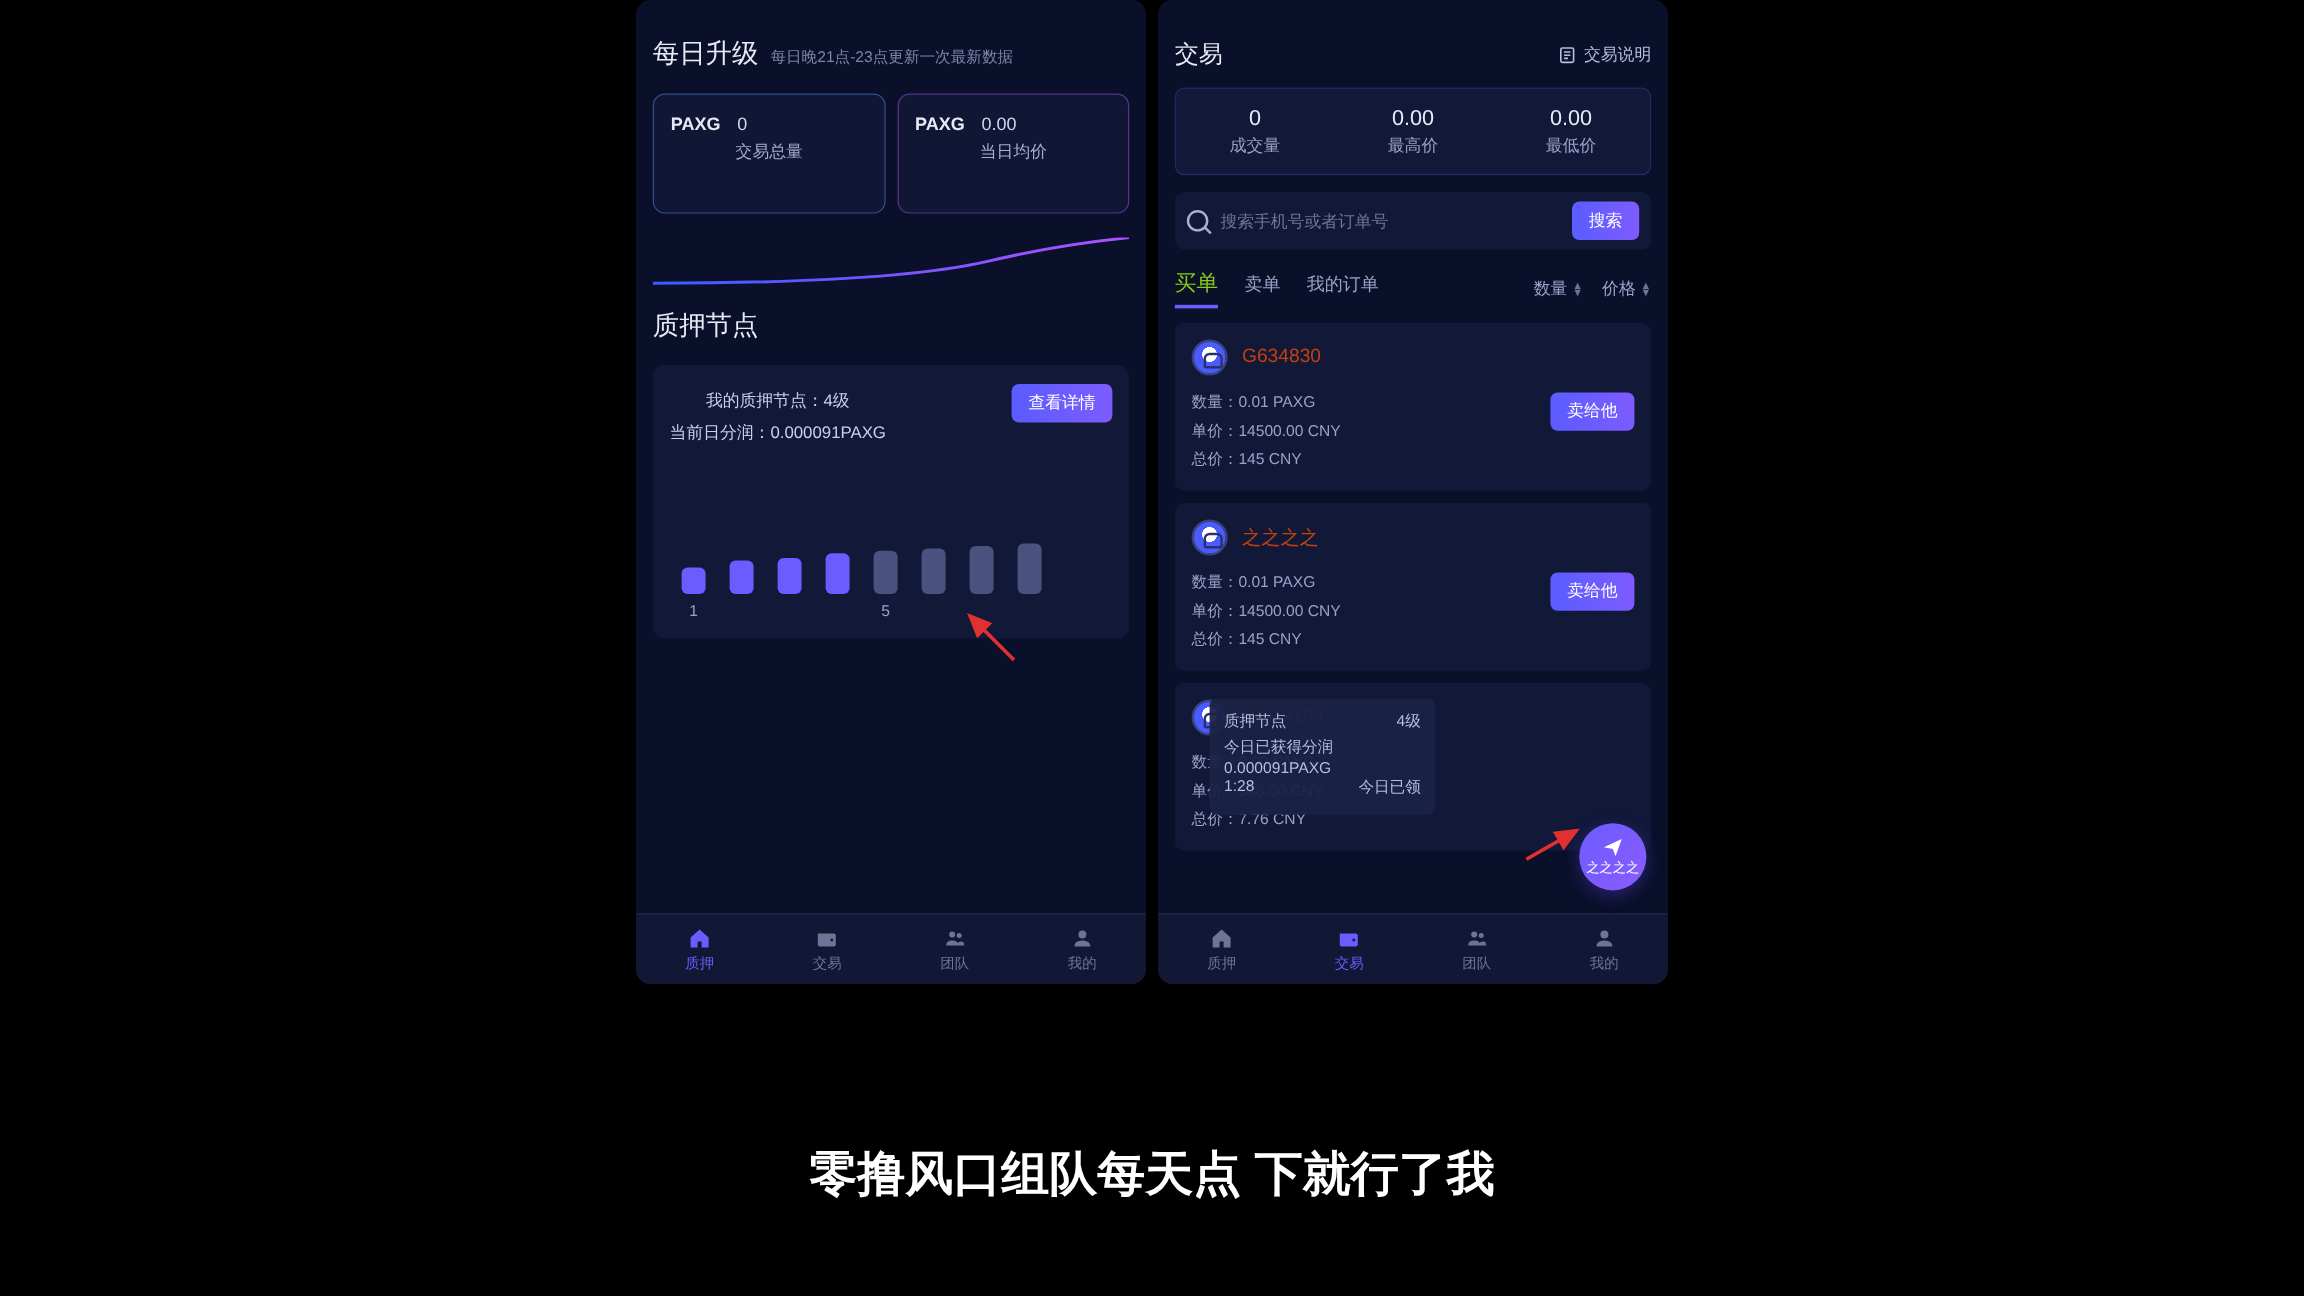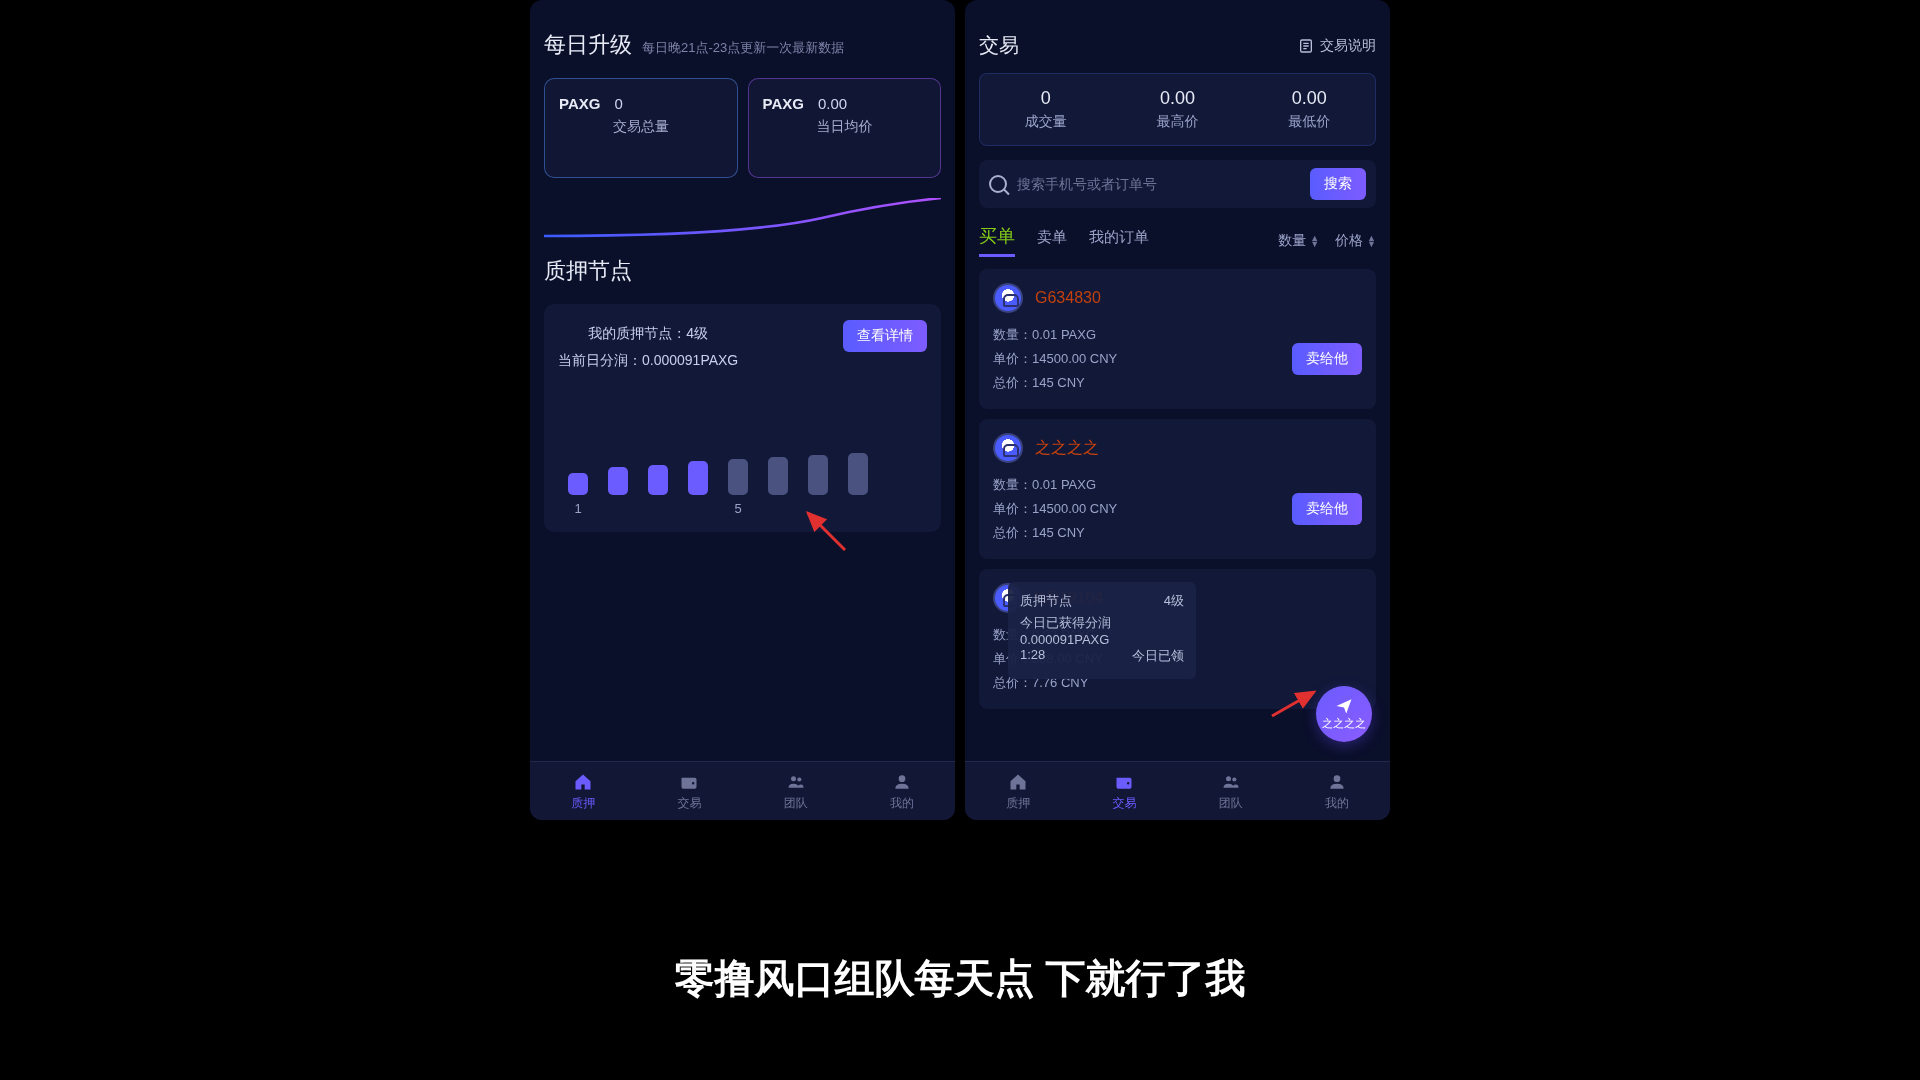--- a/index.html
+++ b/index.html
@@ -161,21 +161,21 @@
   background: radial-gradient(circle at 50% 40%, #fff 0 30%, #4a5cff 31% 100%);
   border: 2px solid #3a4280;
   position:relative;
 }
 .avatar::after {
   content:''; position:absolute; left:8px; top:9px; width:12px; height:9px;
   border:2px solid #2a3070; border-radius:5px 5px 2px 2px;
 }
 .uname { color:#c2410c; font-size:16px; }
 .order-lines { color:#9aa2c8; font-size:13px; line-height:1.85;}
-.sell-btn { position:absolute; right:14px; top:74px;text-align:right; }
+.sell-btn { position:absolute; right:14px; top:58px;text-align:right; }
 .fab {
   position:absolute; right:18px; bottom:78px;
   width:56px; height:56px; border-radius:50%;
   background: linear-gradient(135deg,#6a5cff,#8b5cff);
   display:flex; flex-direction:column; align-items:center; justify-content:center;
   color:#fff; font-size:11px;
   box-shadow: 0 4px 14px rgba(80,60,200,0.45);
   cursor:pointer;
 }
 .fab svg { margin-bottom:1px;}

